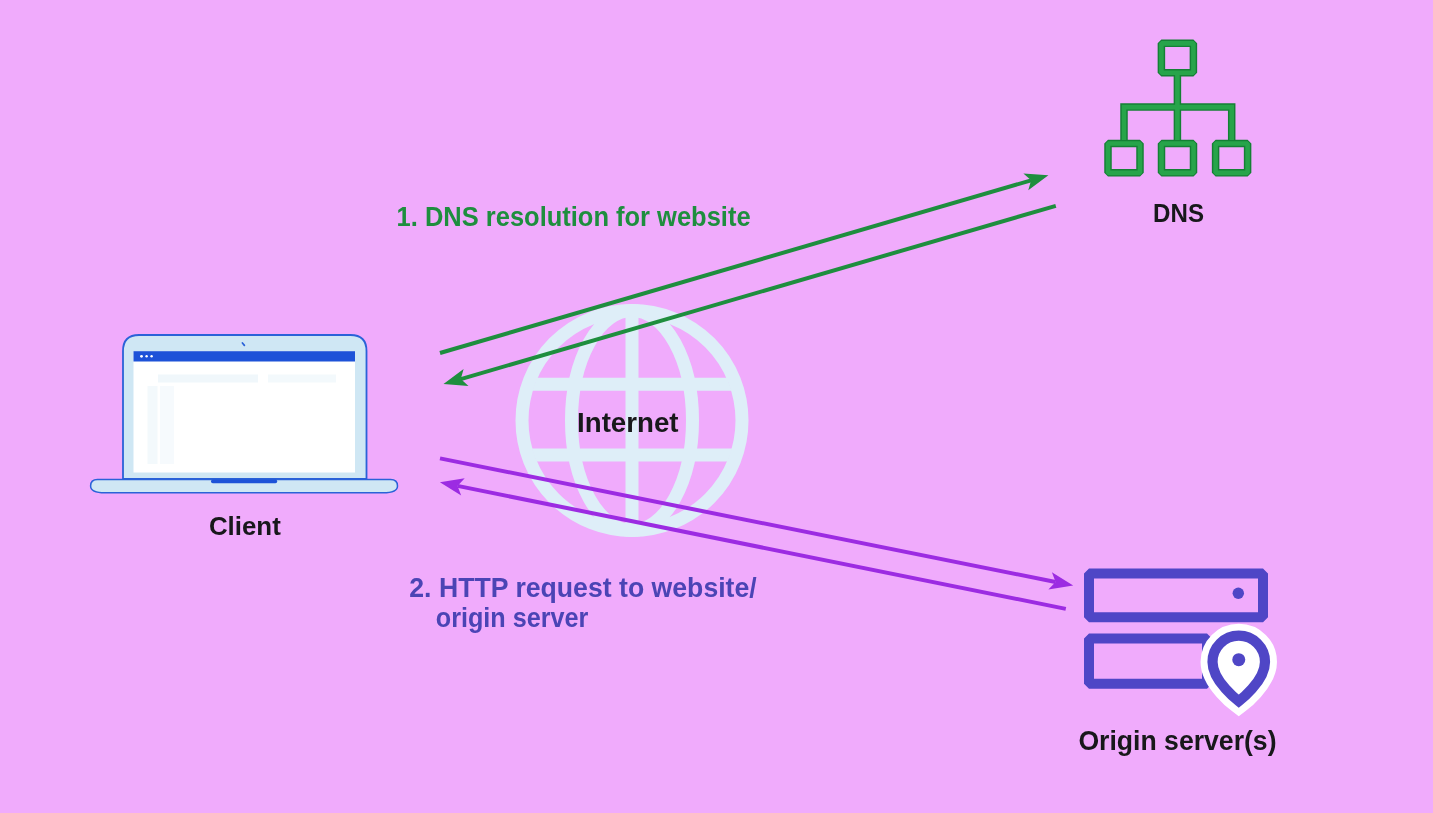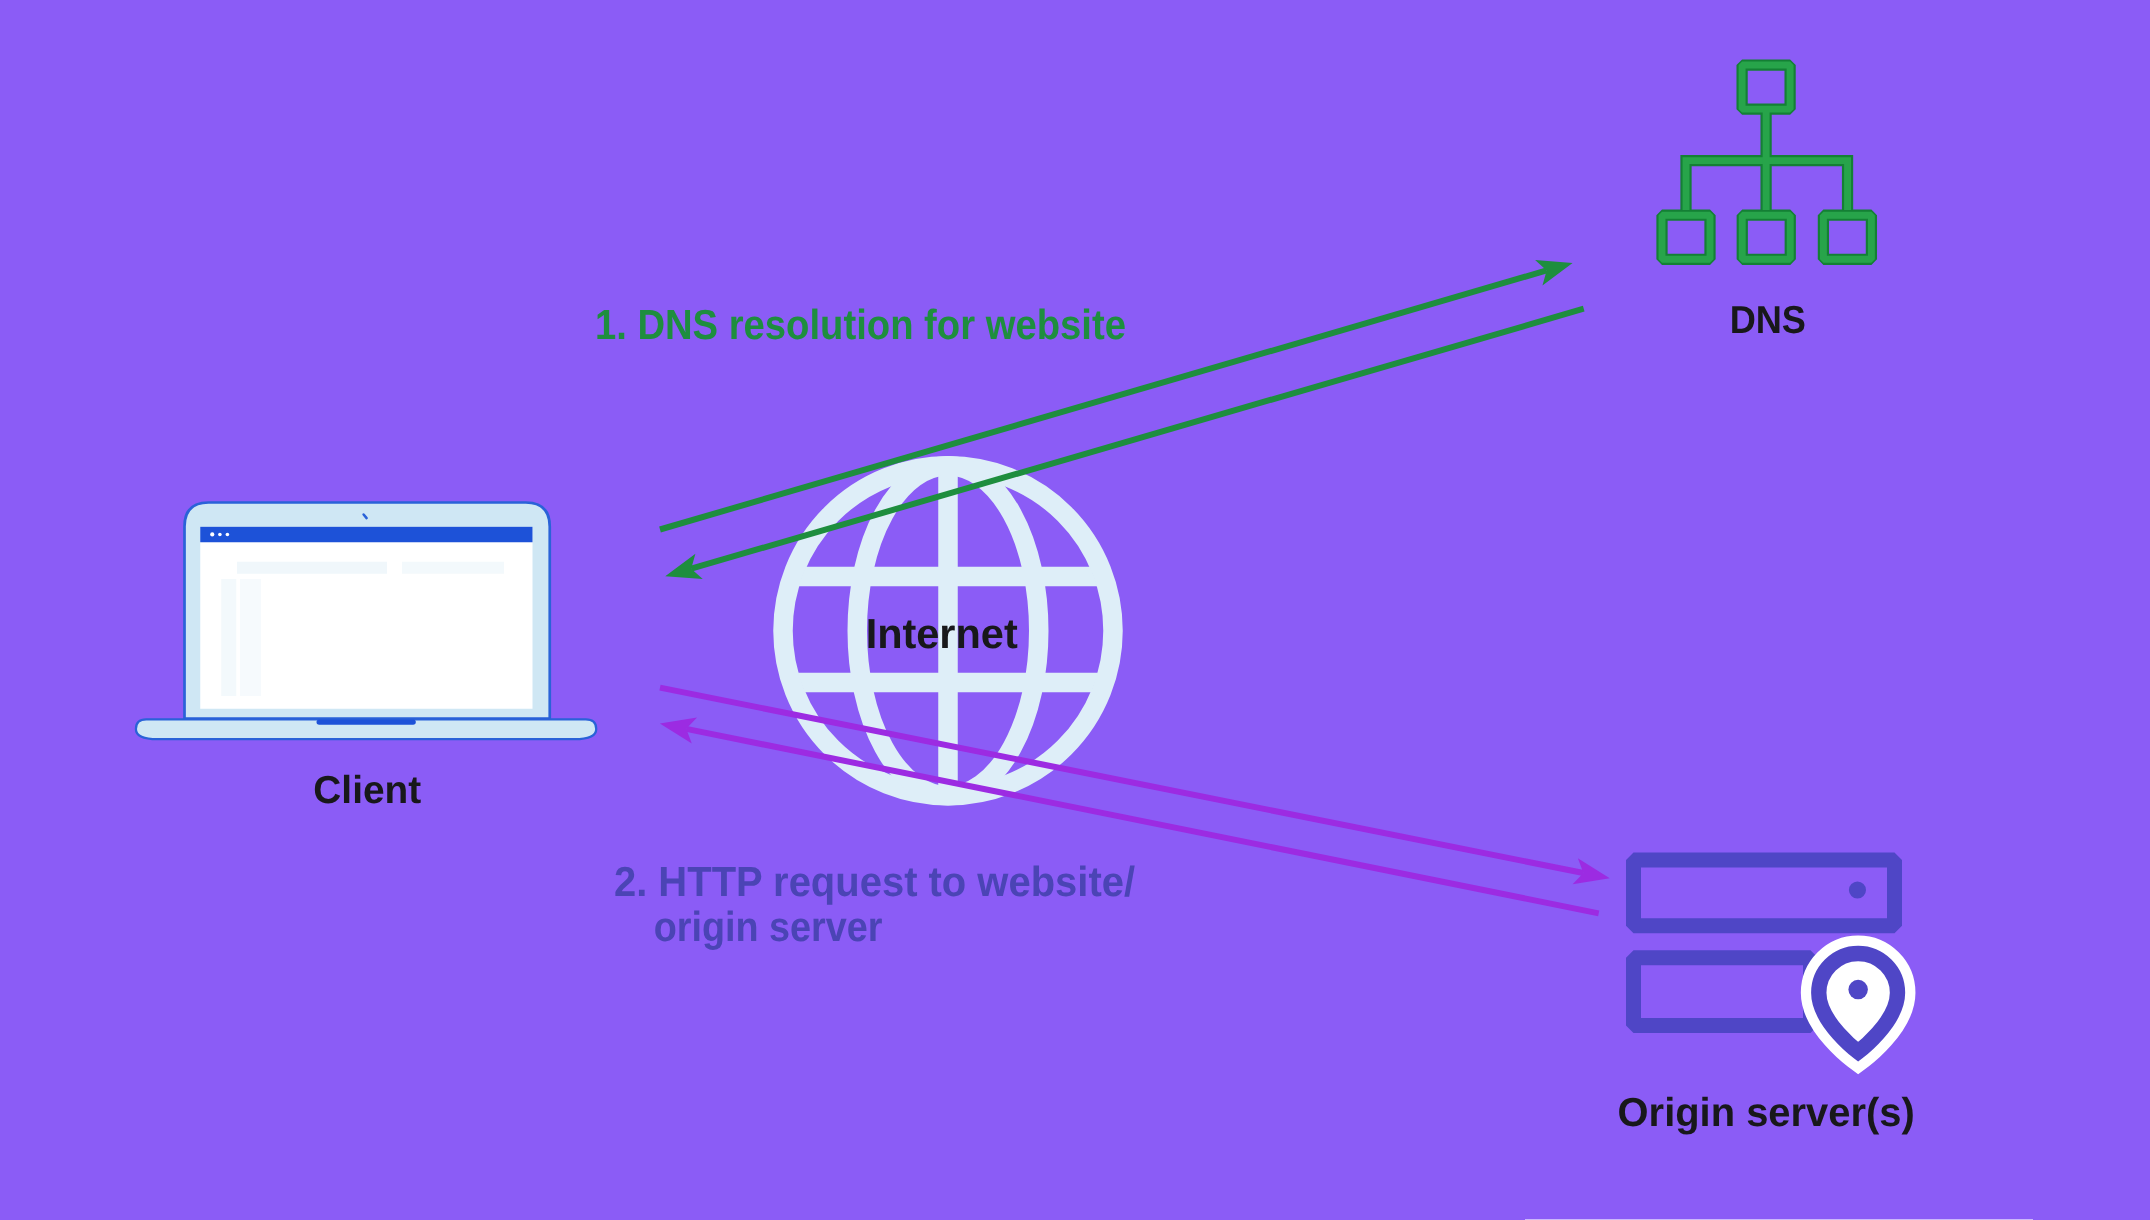--- a/index.html
+++ b/index.html
@@ -1,16 +1,16 @@
 <!DOCTYPE html>
 <html><head>
 <meta charset="utf-8">
 <style>
   html,body{margin:0;padding:0;background:#ffffff;}
-  .stage{position:relative;width:1433px;height:813px;background:#8b5cf6;overflow:hidden;}
+  .stage{position:relative;width:1433px;height:813px;background:#f0abfc;overflow:hidden;}
   text{font-family:"Liberation Sans",sans-serif;font-weight:bold;}
 </style>
 </head>
 <body>
 <div class="stage">
 <svg width="1433" height="813" viewBox="0 0 1433 813" xmlns="http://www.w3.org/2000/svg">
 
   <g stroke="#deeef8" fill="none">
     <clipPath id="gclip">
           <circle cx="632" cy="420.5" r="104"></circle>

